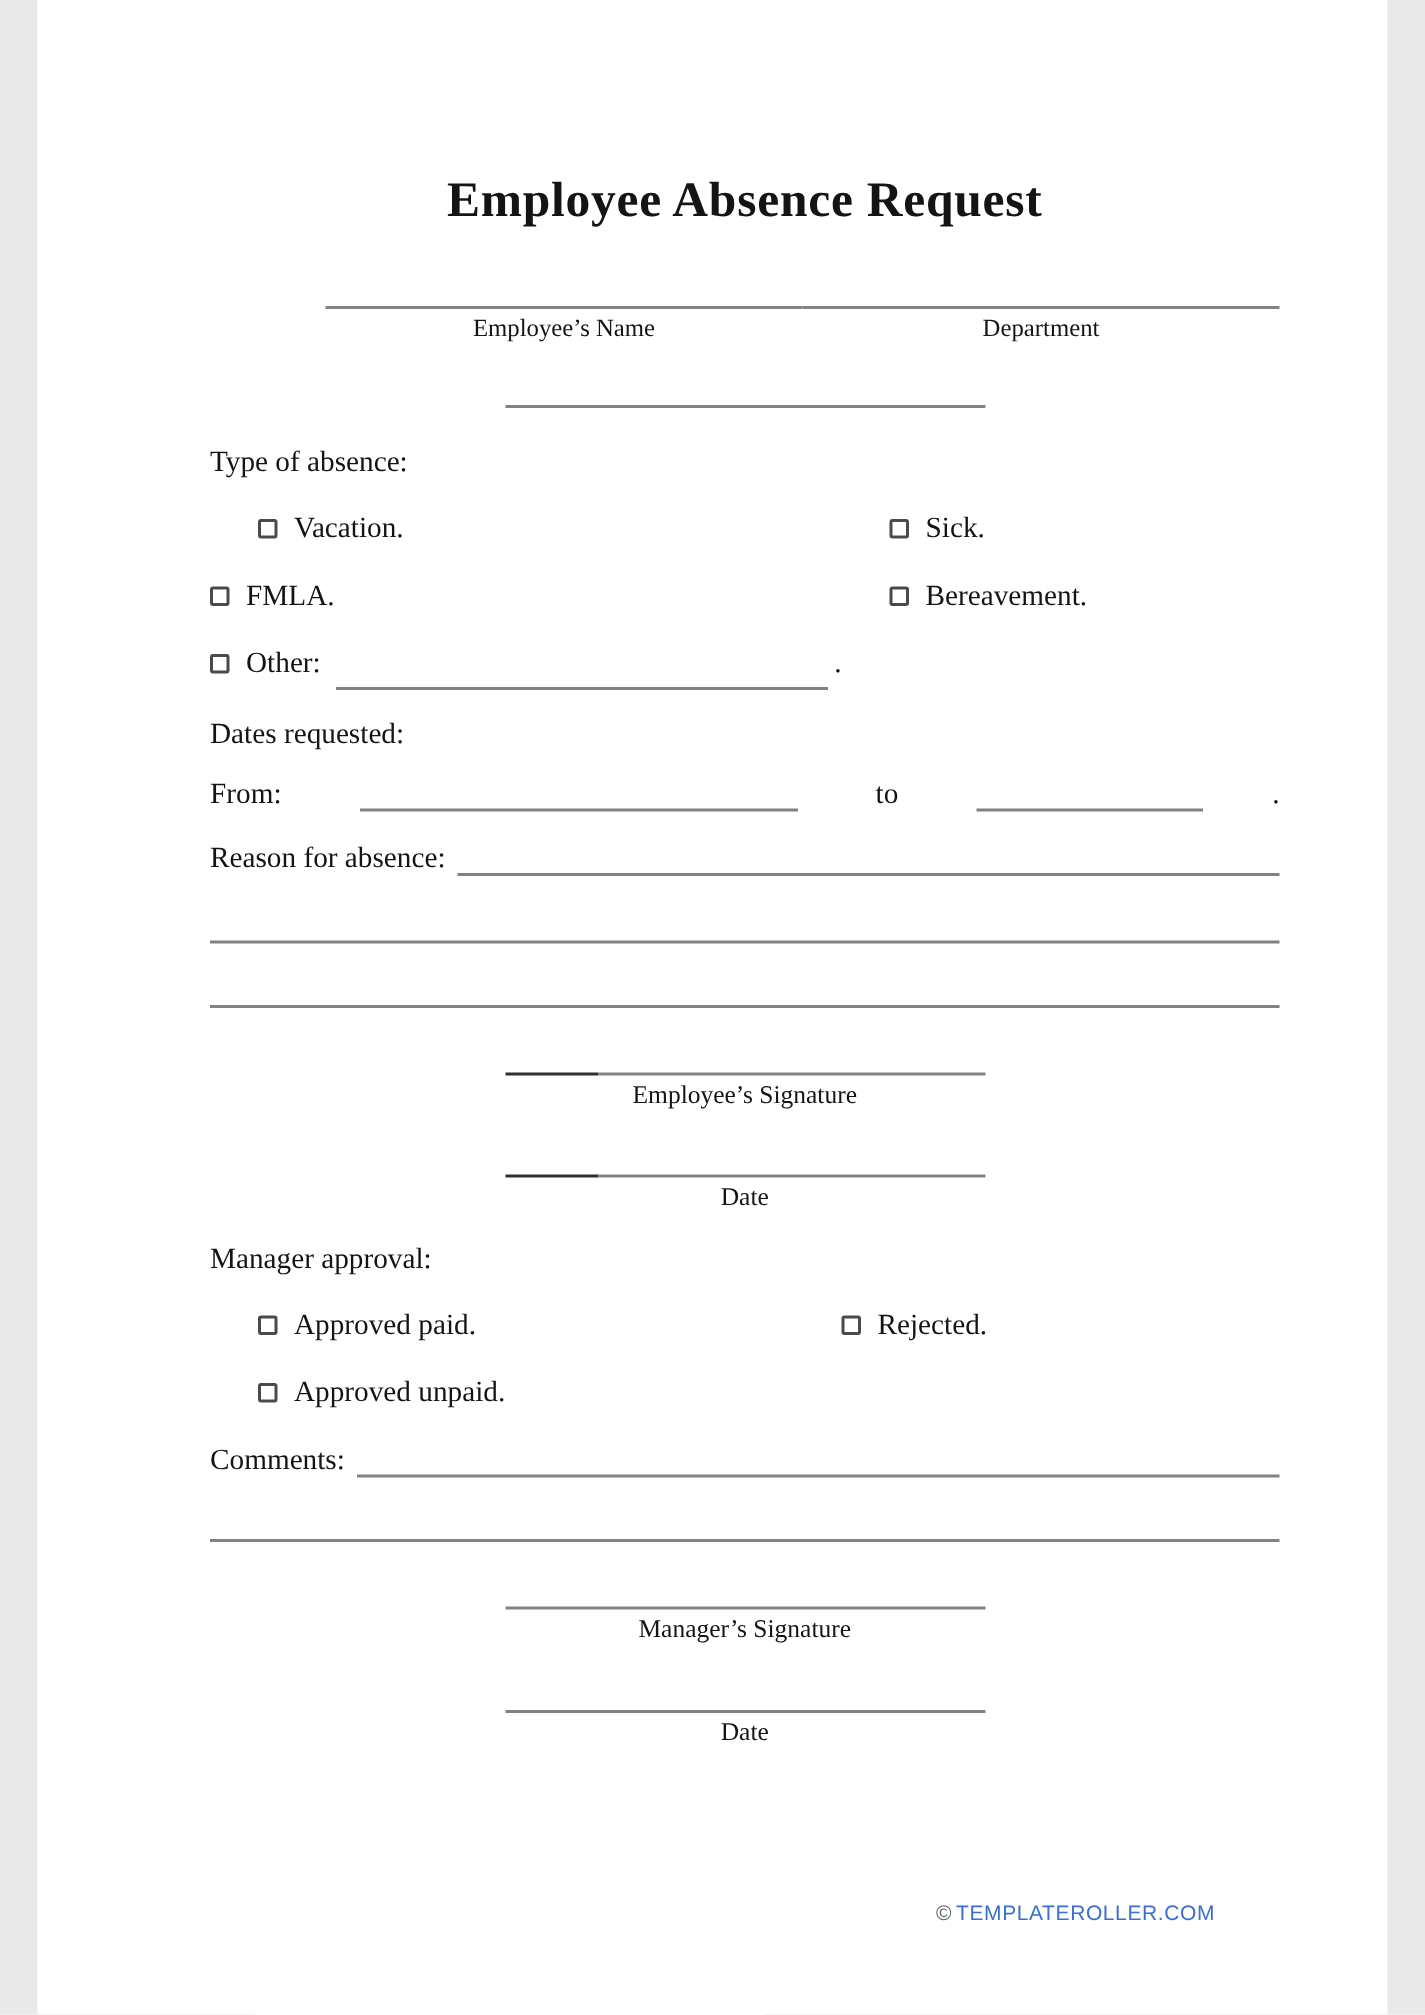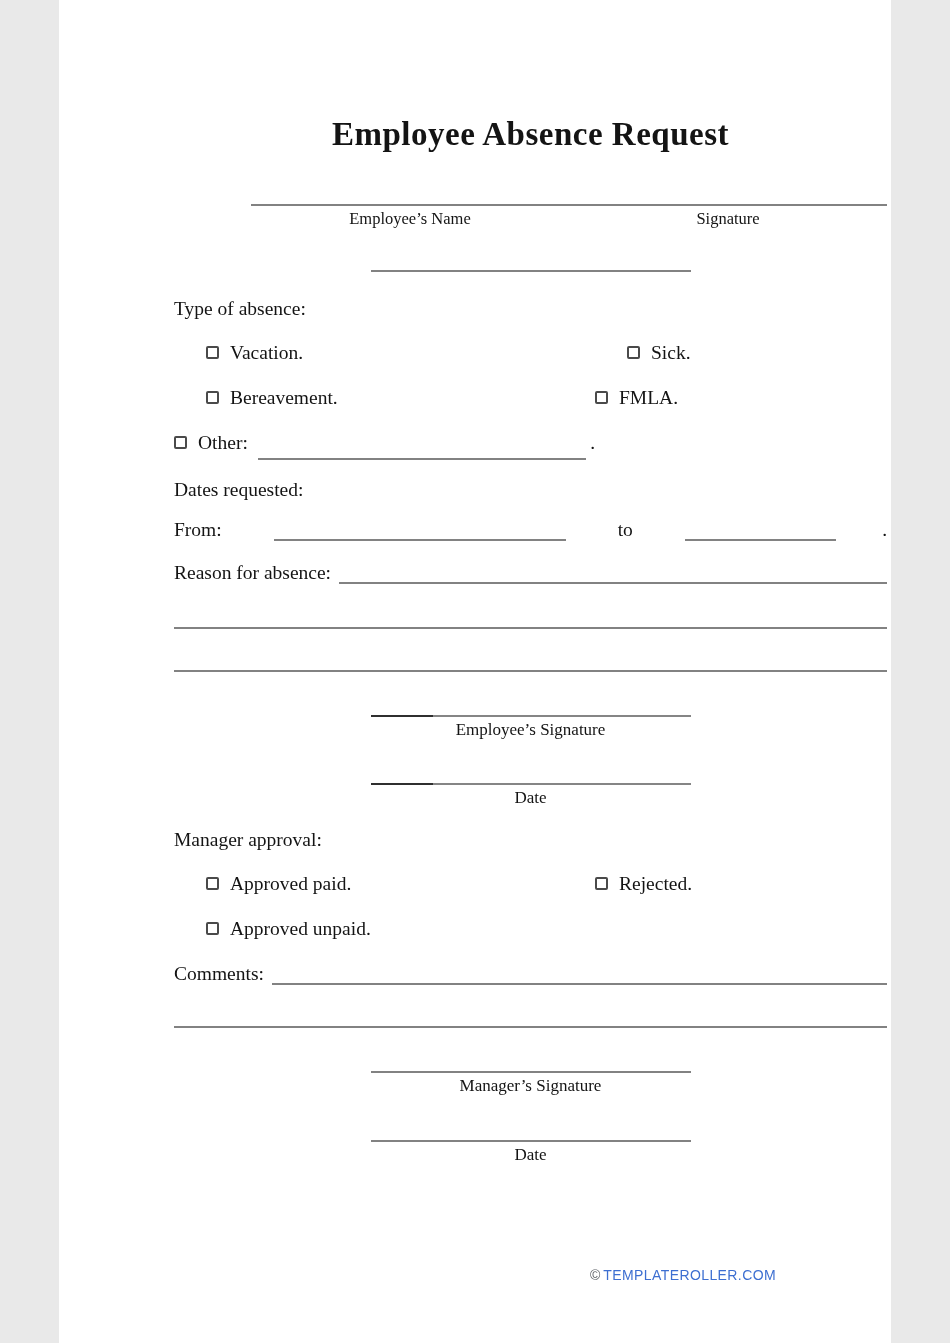--- a/index.html
+++ b/index.html
@@ -1,19 +1,19 @@
 <!DOCTYPE html>
 <html><head>
 <meta charset="utf-8">
 <style>
   * { margin: 0; padding: 0; box-sizing: border-box; }
   html, body { background: #e9e9e9; }
   .page {
     position: relative;
-    width: 832px;
+    width: 900px;
     height: 1343px;
     margin: 0 auto;
     background: #ffffff;
     font-family: "Liberation Serif", "DejaVu Serif", serif;
     color: #141414;
     overflow: hidden;
   }
   .content {
     width: 713px;
     margin-left: 115px;
@@ -147,46 +147,46 @@
 
     <div class="doc-title">Employee Absence Request</div>
 
     <div class="fields-row">
       <div class="field">
         <div class="u-line"></div>
         <div class="field-label">Employee’s Name</div>
       </div>
       <div class="field">
         <div class="u-line"></div>
-        <div class="field-label">Signature</div>
+        <div class="field-label">Department</div>
       </div>
     </div>
 
     <div class="field center-field">
       <div class="u-line"></div>
     </div>
 
     <div class="section-heading heading-type">Type of absence:</div>
 
     <div class="cb-grid">
       <div class="cb-item col-left">
         <span class="cb-box"></span>
         <span>Vacation.</span>
       </div>
       <div class="cb-item col-left">
         <span class="cb-box"></span>
         <span>Sick.</span>
       </div>
+      <div class="cb-item">
+        <span class="cb-box"></span>
+        <span>FMLA.</span>
+      </div>
       <div class="cb-item col-left">
         <span class="cb-box"></span>
         <span>Bereavement.</span>
-      </div>
-      <div class="cb-item">
-        <span class="cb-box"></span>
-        <span>FMLA.</span>
       </div>
       <div class="cb-item">
         <span class="cb-box"></span>
         <span>Other:</span>
         <span class="other-fill"></span>
         <span>.</span>
       </div>
     </div>
 
     <div class="section-heading heading-dates">Dates requested:</div>

